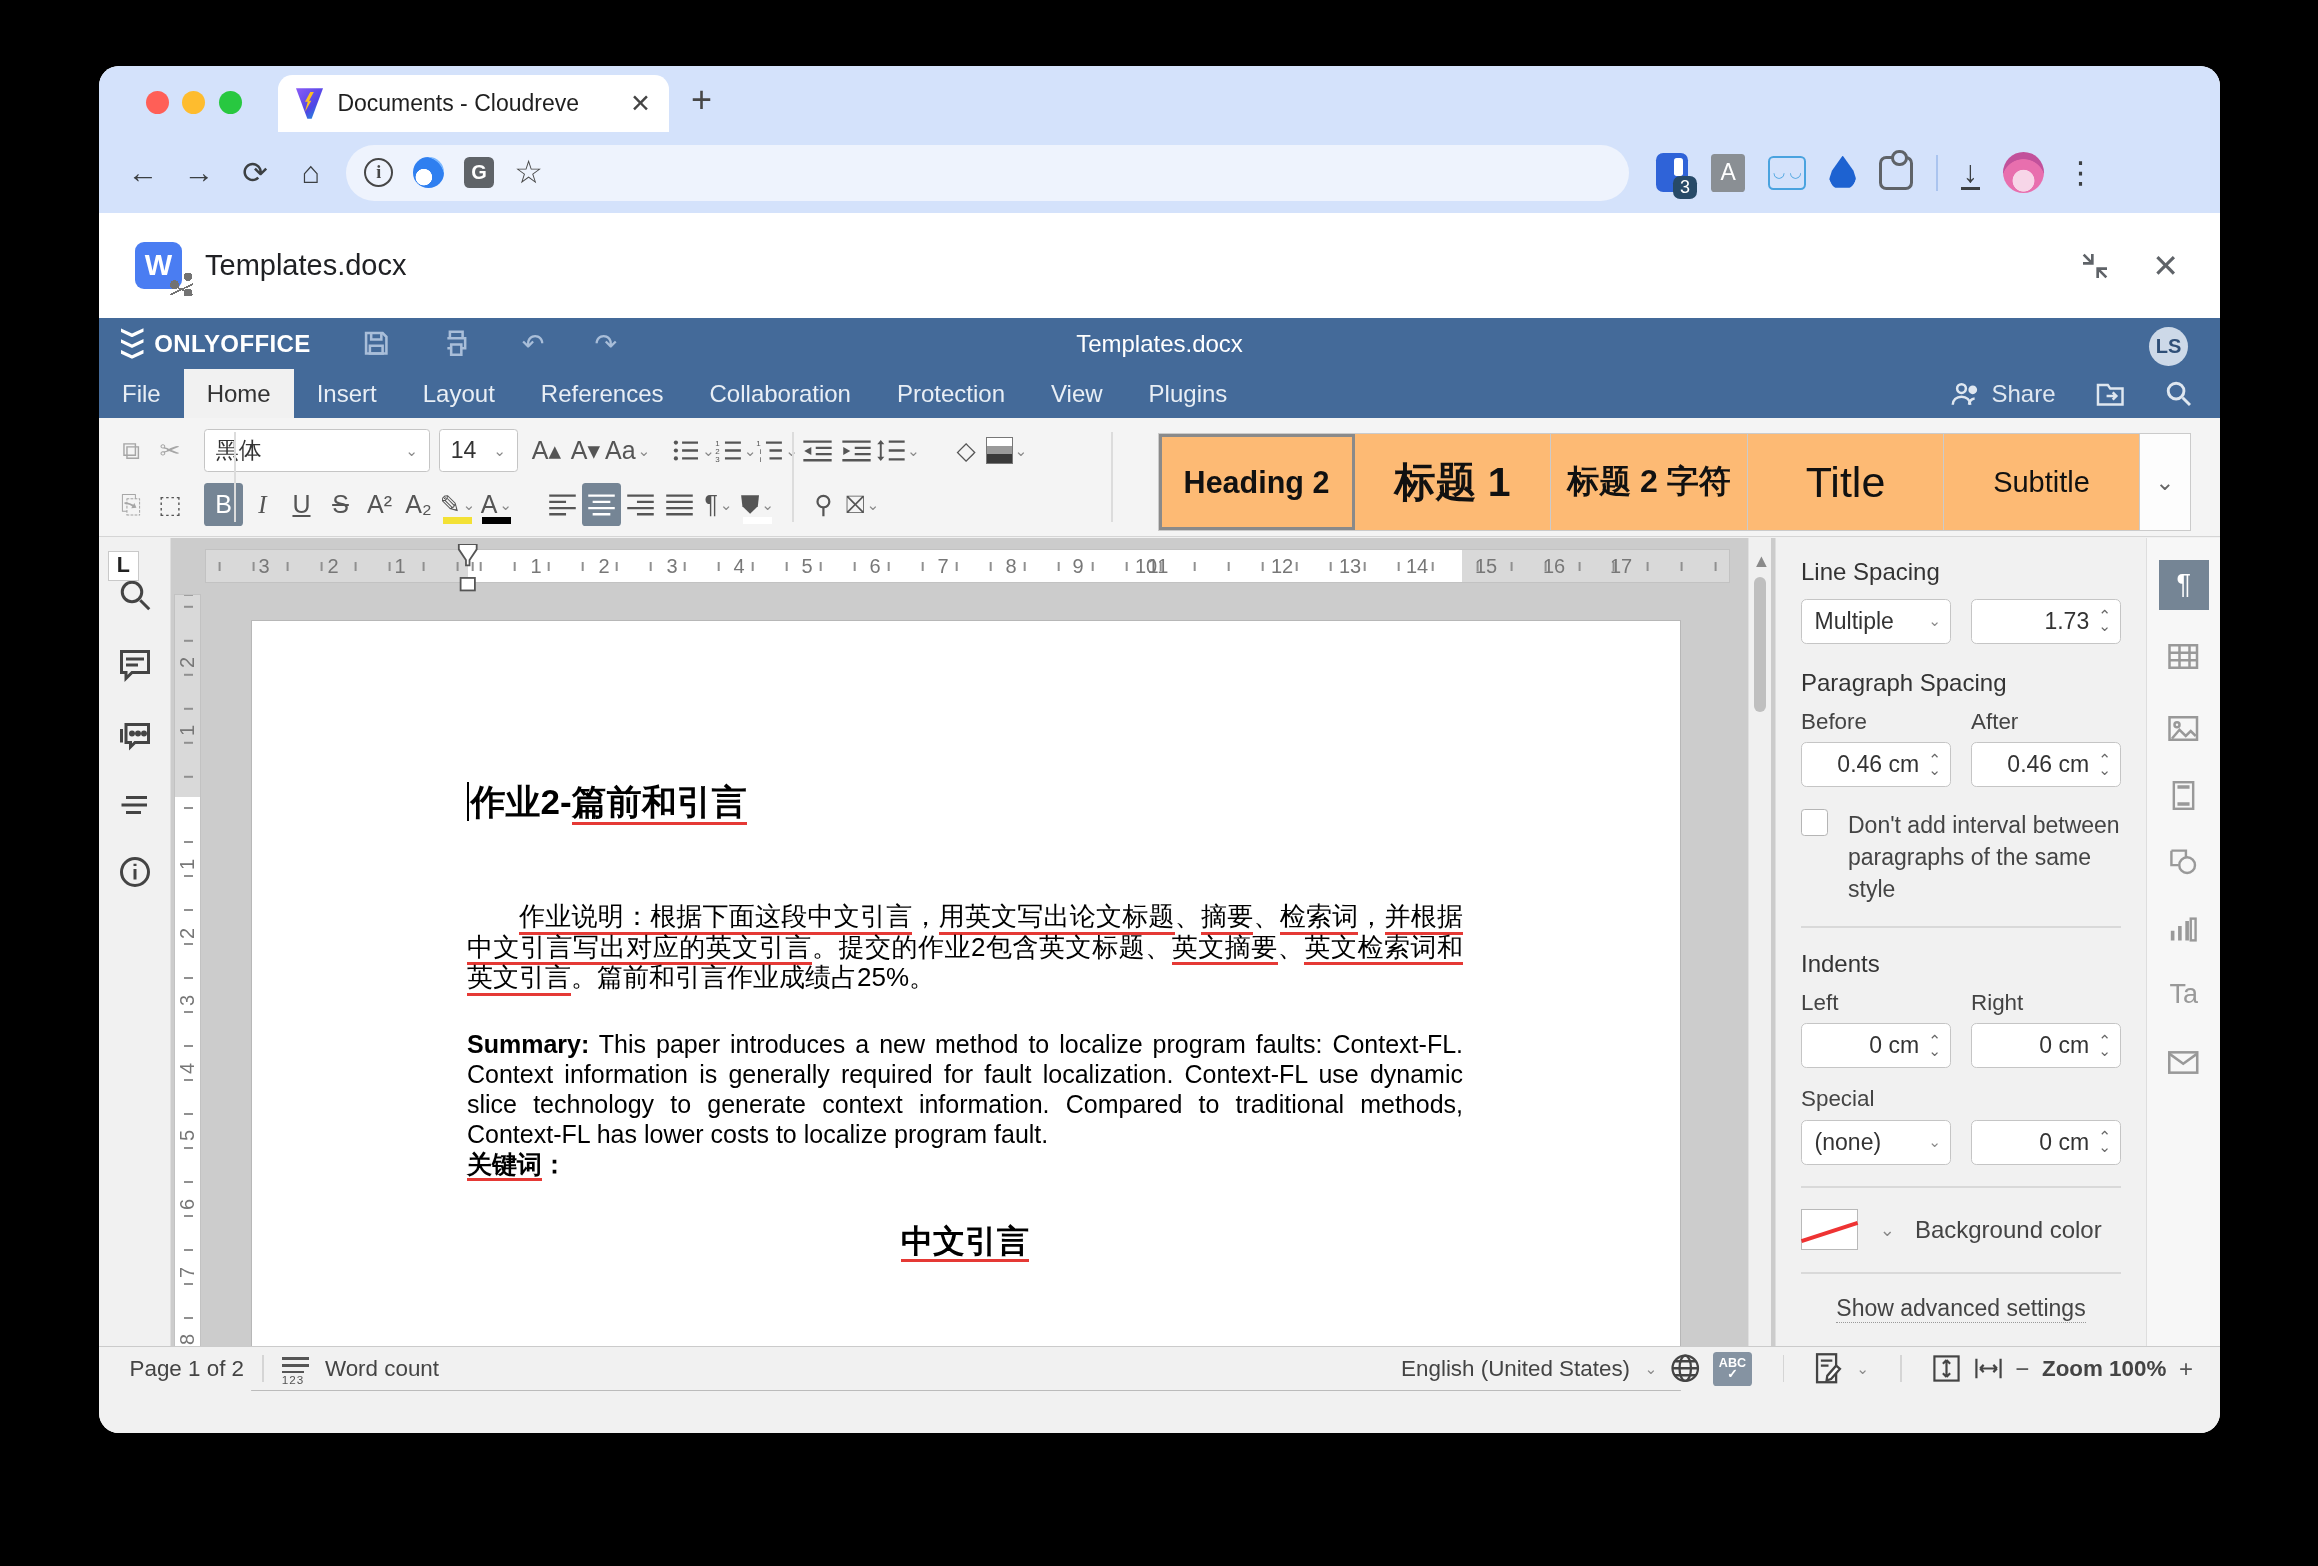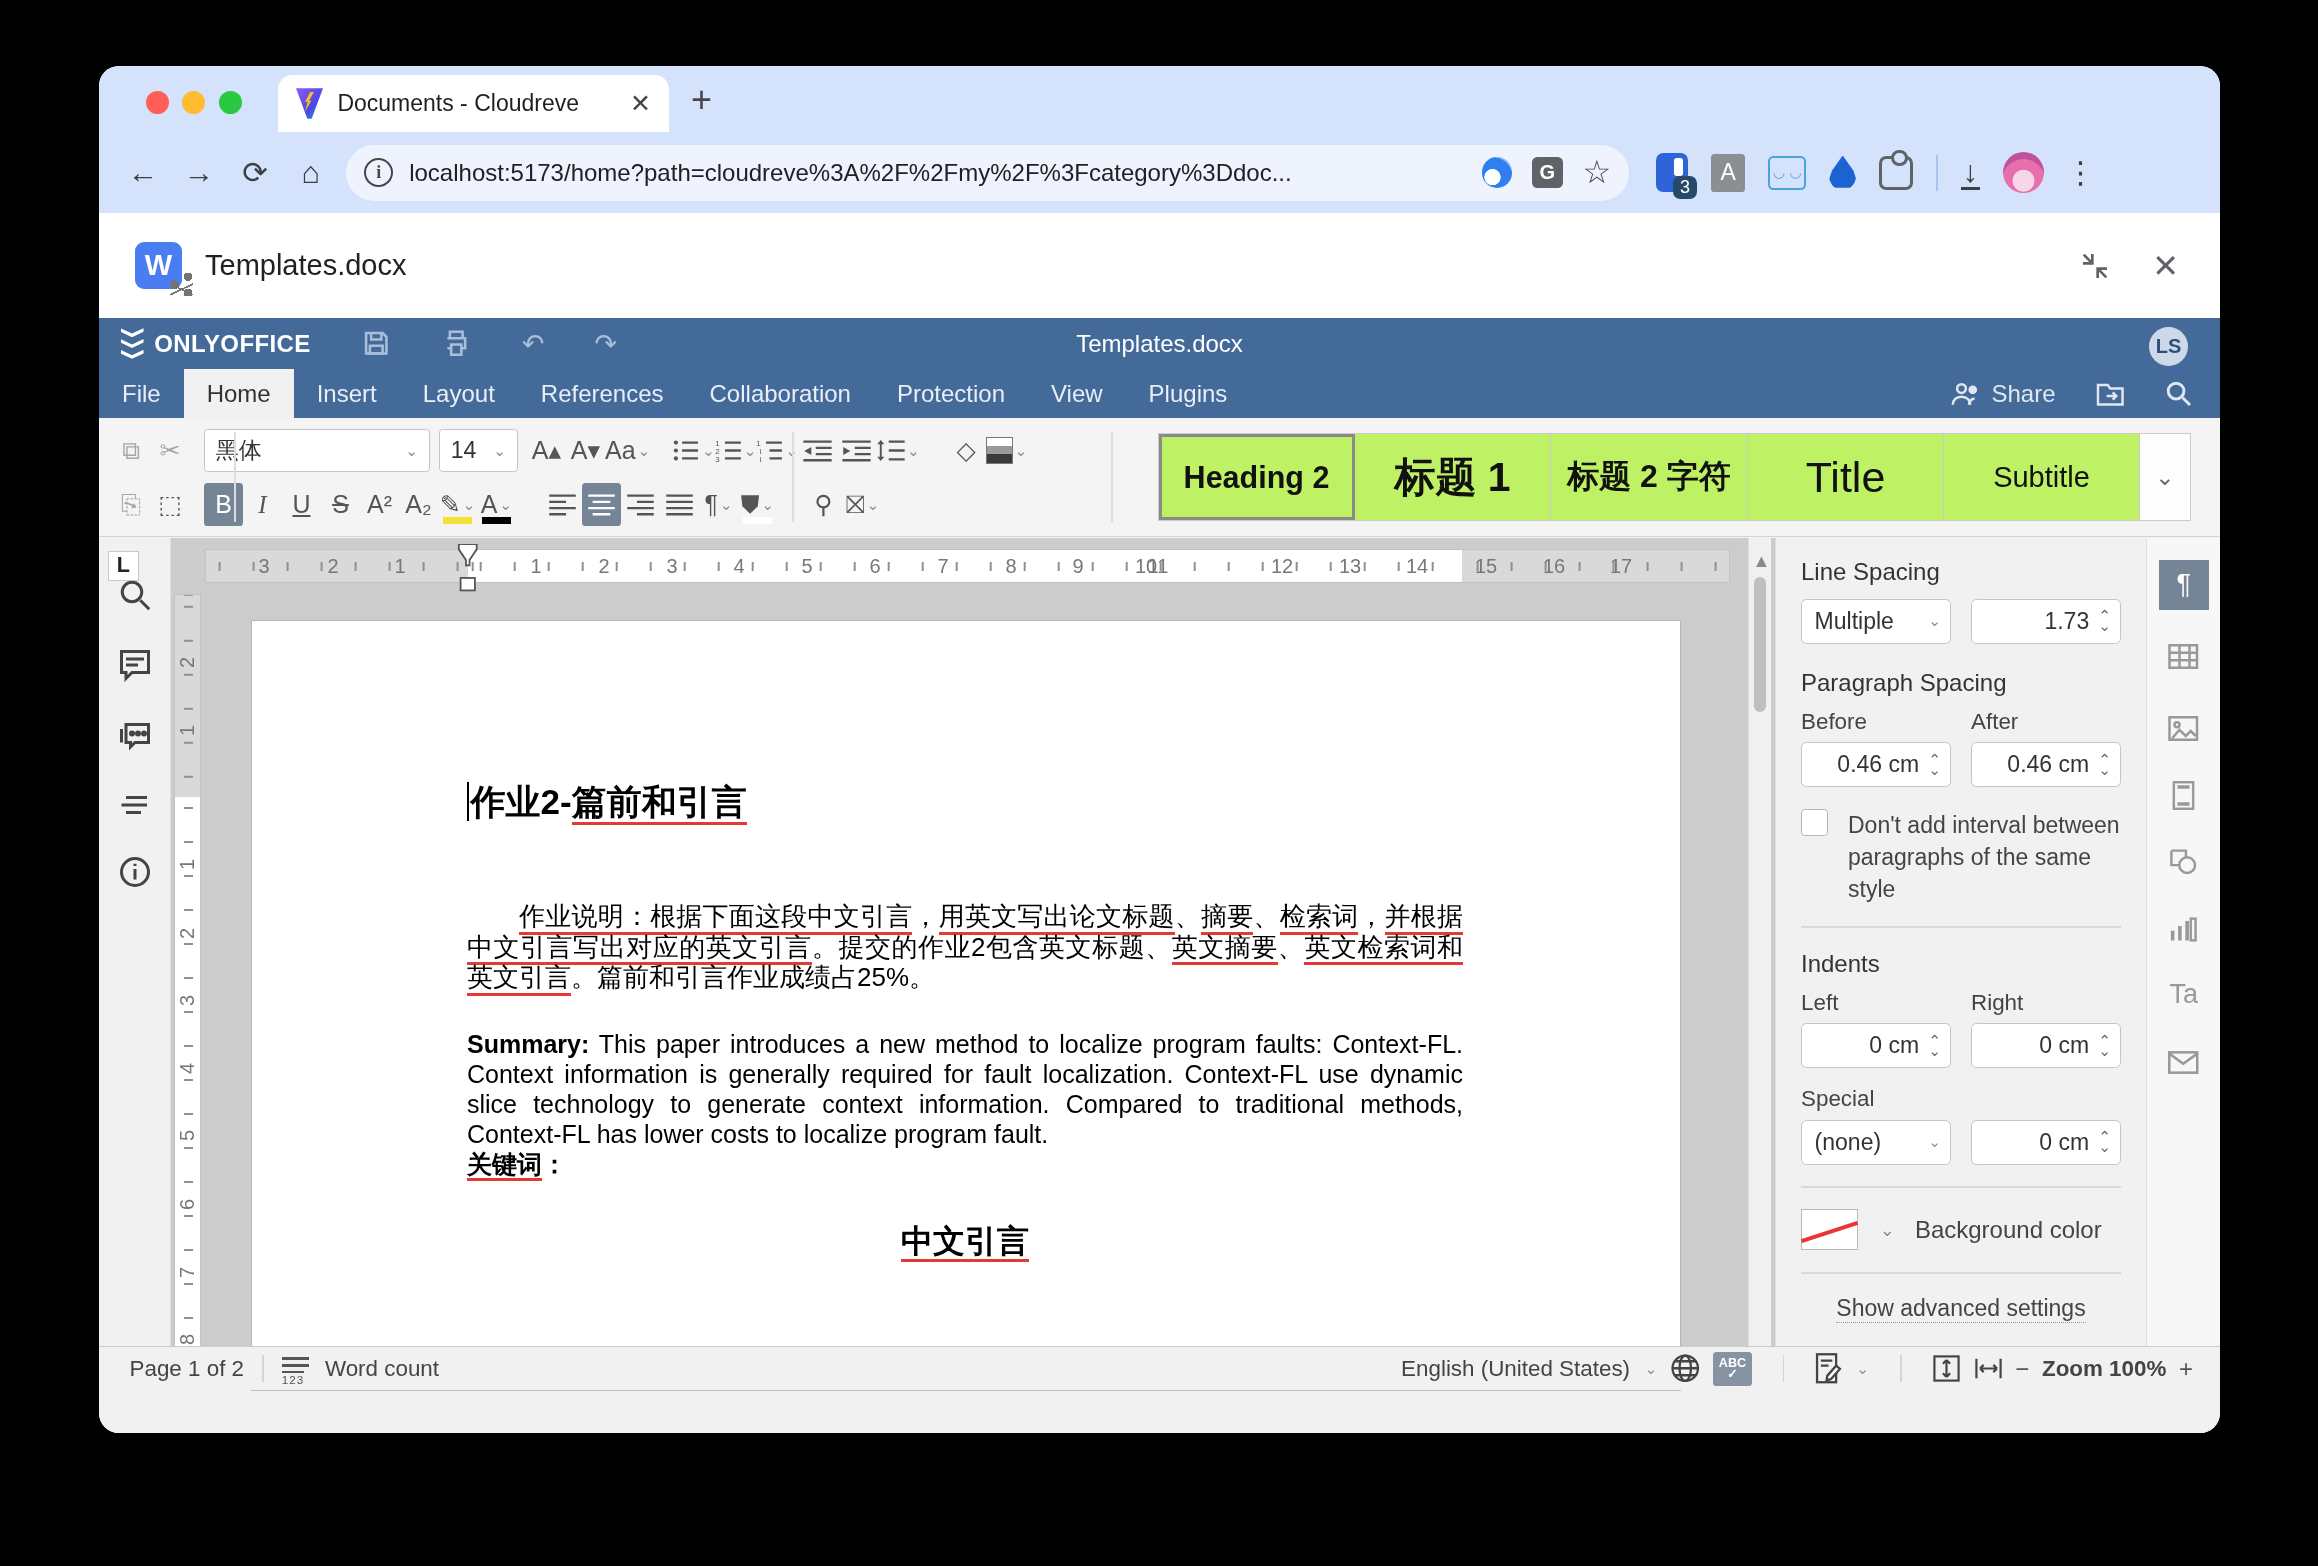--- a/index.html
+++ b/index.html
@@ -79,21 +79,21 @@
   .gray { color:#a6a6a6; }
   .dd { font-size:15.3px; color:#888; margin-left:1.8px; }
   .selbox { height:43px; background:#fff; border:1.8px solid #c5c5c5; border-radius:3.6px; display:flex; align-items:center; padding:0 10.8px; color:#333; }
   .fname { width:226px; margin-left:14.4px; } .fsize { width:79px; margin-left:9px; }
   .selbox .grow { flex:1; font-size:23px; }
   .markbar { position:relative; }
   .markbar::after { content:""; position:absolute; left:5.4px; right:5.4px; bottom:1.8px; height:7.2px; background:var(--bar,#000); }
   svg.lns { display:block; }
 
   
-  .gallery { position:absolute; left:1059px; top:15.3px; height:88px; display:flex; background:#bef264; border:1.8px solid #cbcbcb; }
+  .gallery { position:absolute; left:1059px; top:15.3px; height:98px; display:flex; background:#fdba74; border:1.8px solid #cbcbcb; }
   .gcell { border-right:1.8px solid #cbcbcb; display:flex; align-items:center; justify-content:center; overflow:hidden; color:#111; white-space:nowrap; }
   .gcell.sel { outline:3.6px solid #8a8a8a; outline-offset:-3.6px; }
   .gmore { width:50px; display:flex; align-items:center; justify-content:center; color:#666; font-size:23px; background:#fdfdfd; }
 
   
   .oo-main { position:absolute; top:220px; left:0; right:0; height:852px; background:#ccc; }
   .lsb { position:absolute; left:0; top:0; bottom:0; width:72px; background:#f1f1f1; border-right:1.8px solid #dedede; }
   .lsb .ic { position:absolute; left:18px; width:36px; height:36px; color:#444; }
   .rpanel { position:absolute; right:74px; top:0; bottom:0; width:371px; background:#f1f1f1; border-left:1.8px solid #dedede; padding:20px 25px; color:#444; }
   .rstrip { position:absolute; right:0; top:0; bottom:0; width:74px; background:#f7f7f7; border-left:1.8px solid #dedede; }
@@ -174,21 +174,20 @@
     <span class="newtab">+</span>
   </div>
 
   <div class="navbar">
     <span class="navic" style="margin-left:16px">←</span>
     <span class="navic">→</span>
     <span class="navic">⟳</span>
     <span class="navic">⌂</span>
     <div class="urlpill">
       <span class="info-circ">i</span>
-      <span class="urltext">localhost:5173/home?path=cloudreve%3A%2F%2Fmy%2F%3Fcategory%3Ddoc...</span>
       <span class="pill-ic comet"></span>
       <span class="pill-ic gtrans">G</span>
       <span class="pill-ic star">☆</span>
     </div>
     <div class="extrow">
       <span class="ext-card">
           <span class="ext-badge">3</span>
         </span>
       <span class="ext-a">A</span>
       <span class="ext-tv"></span>

